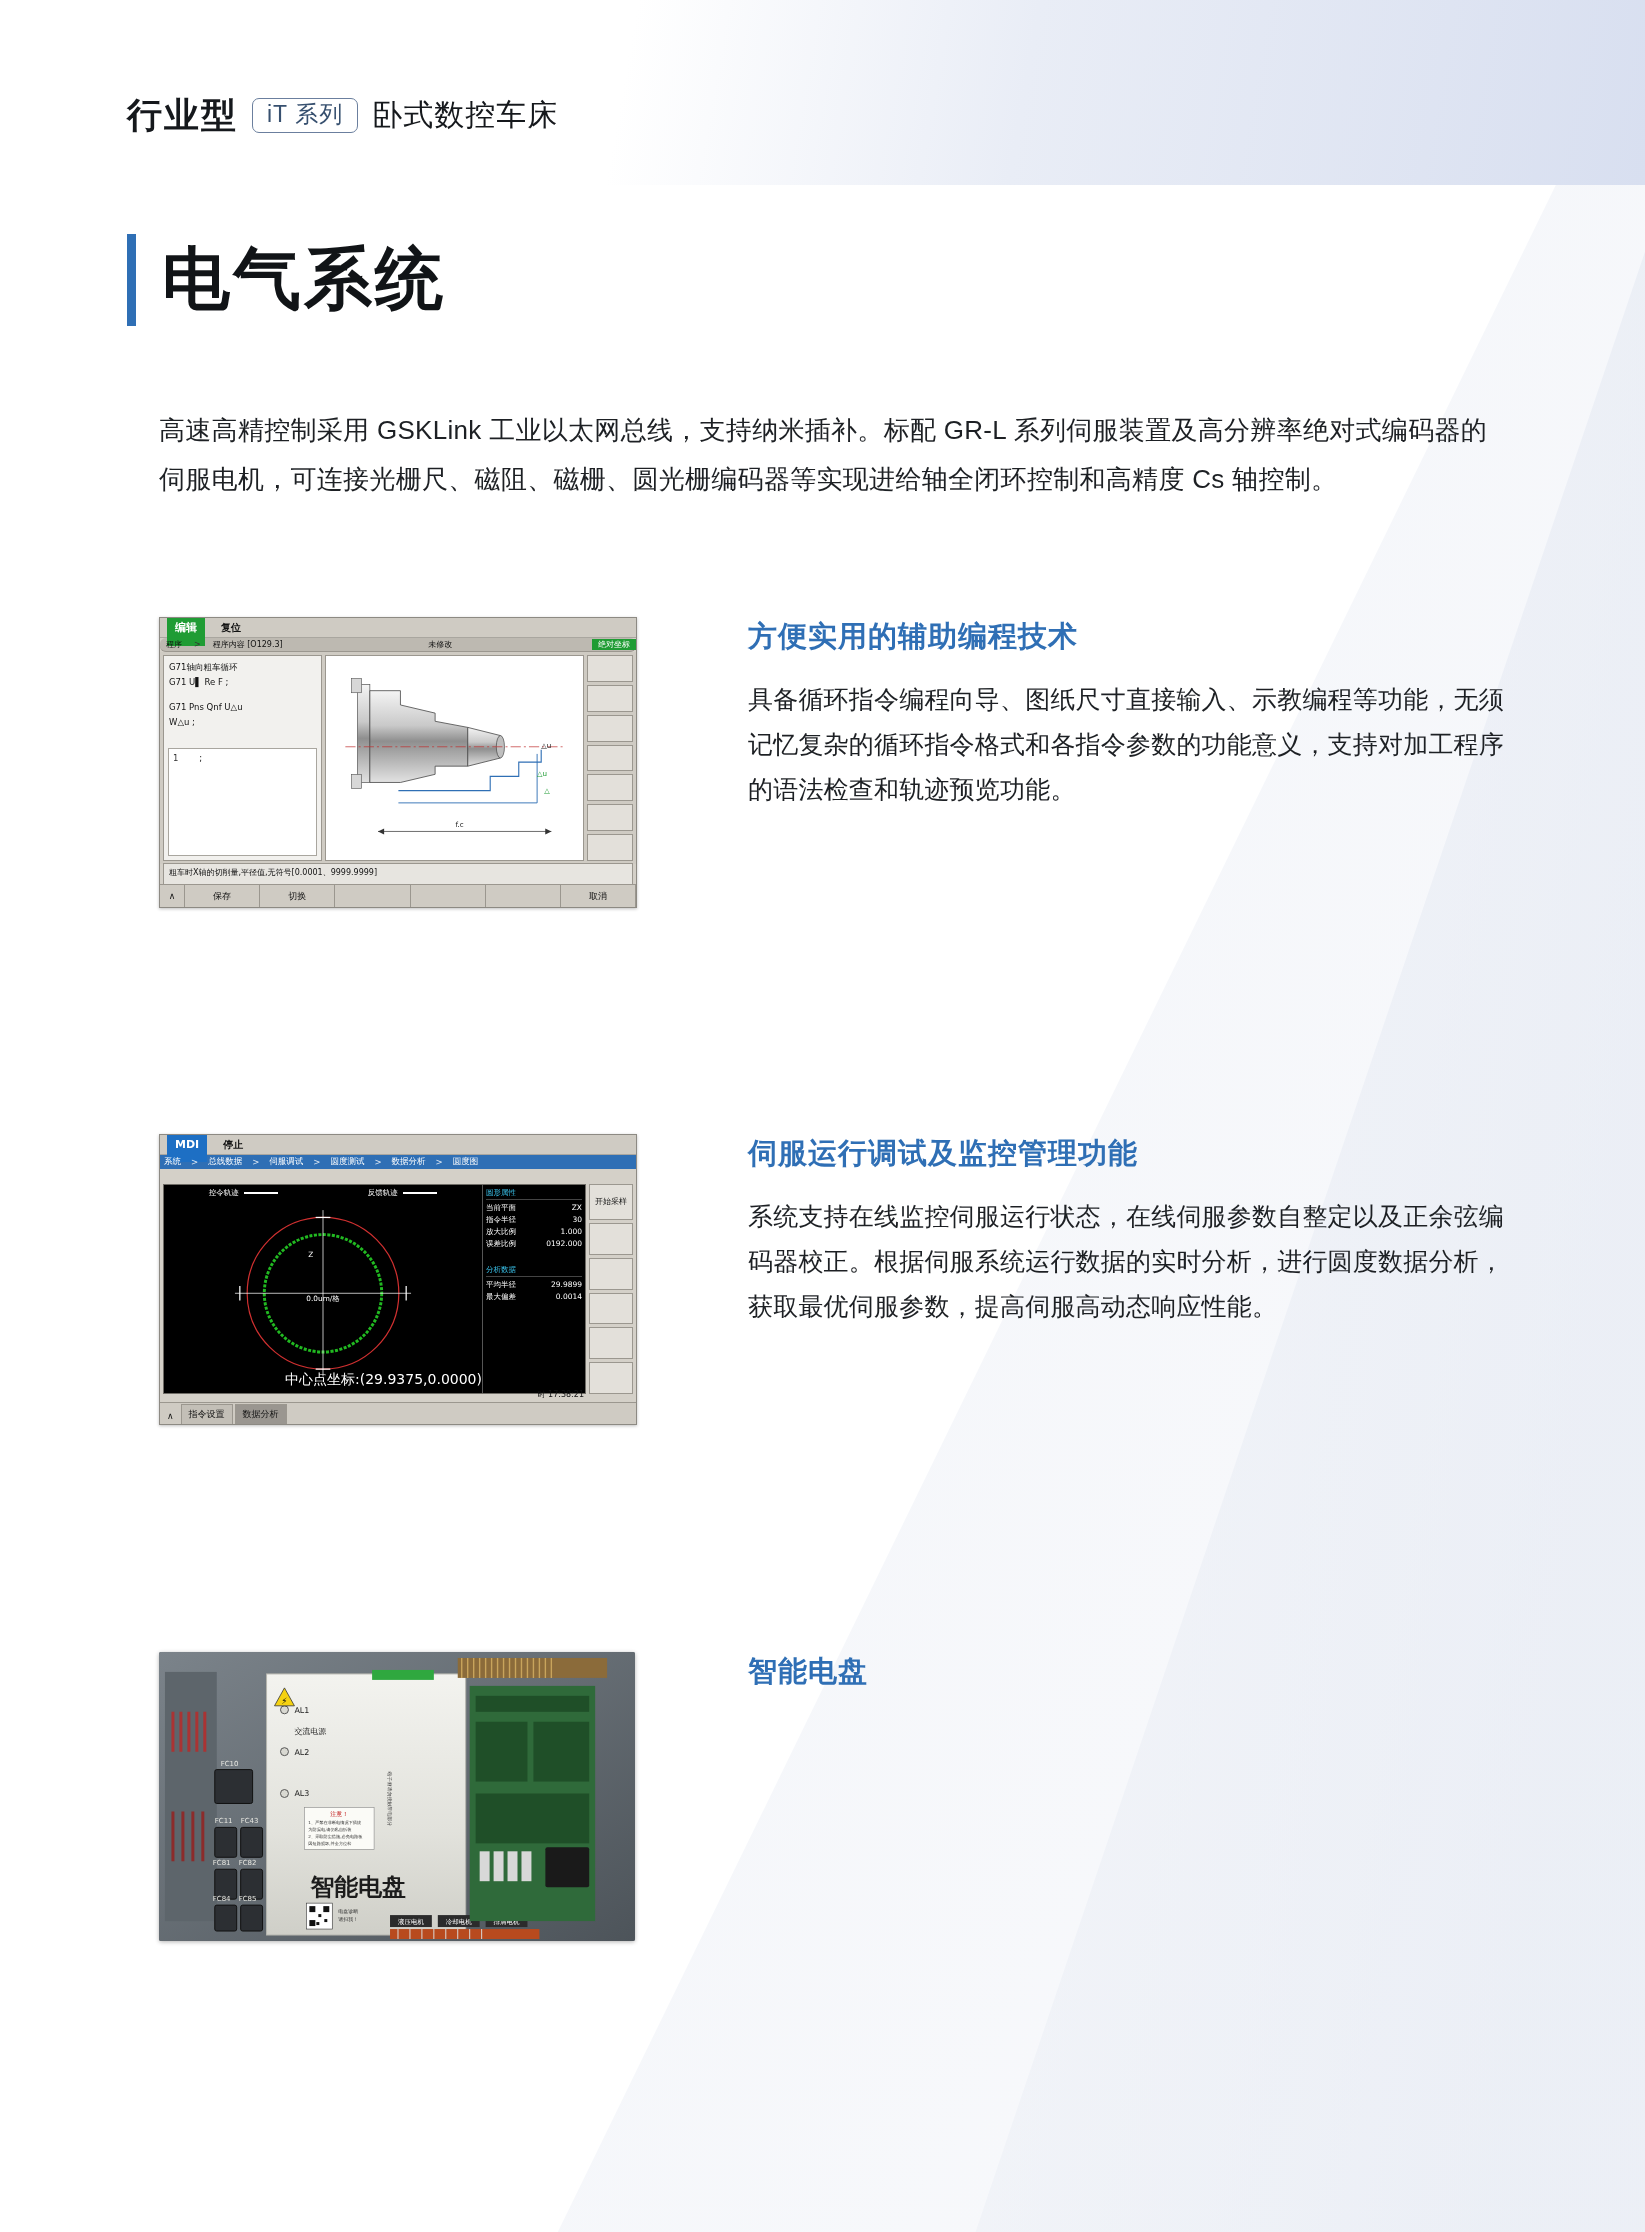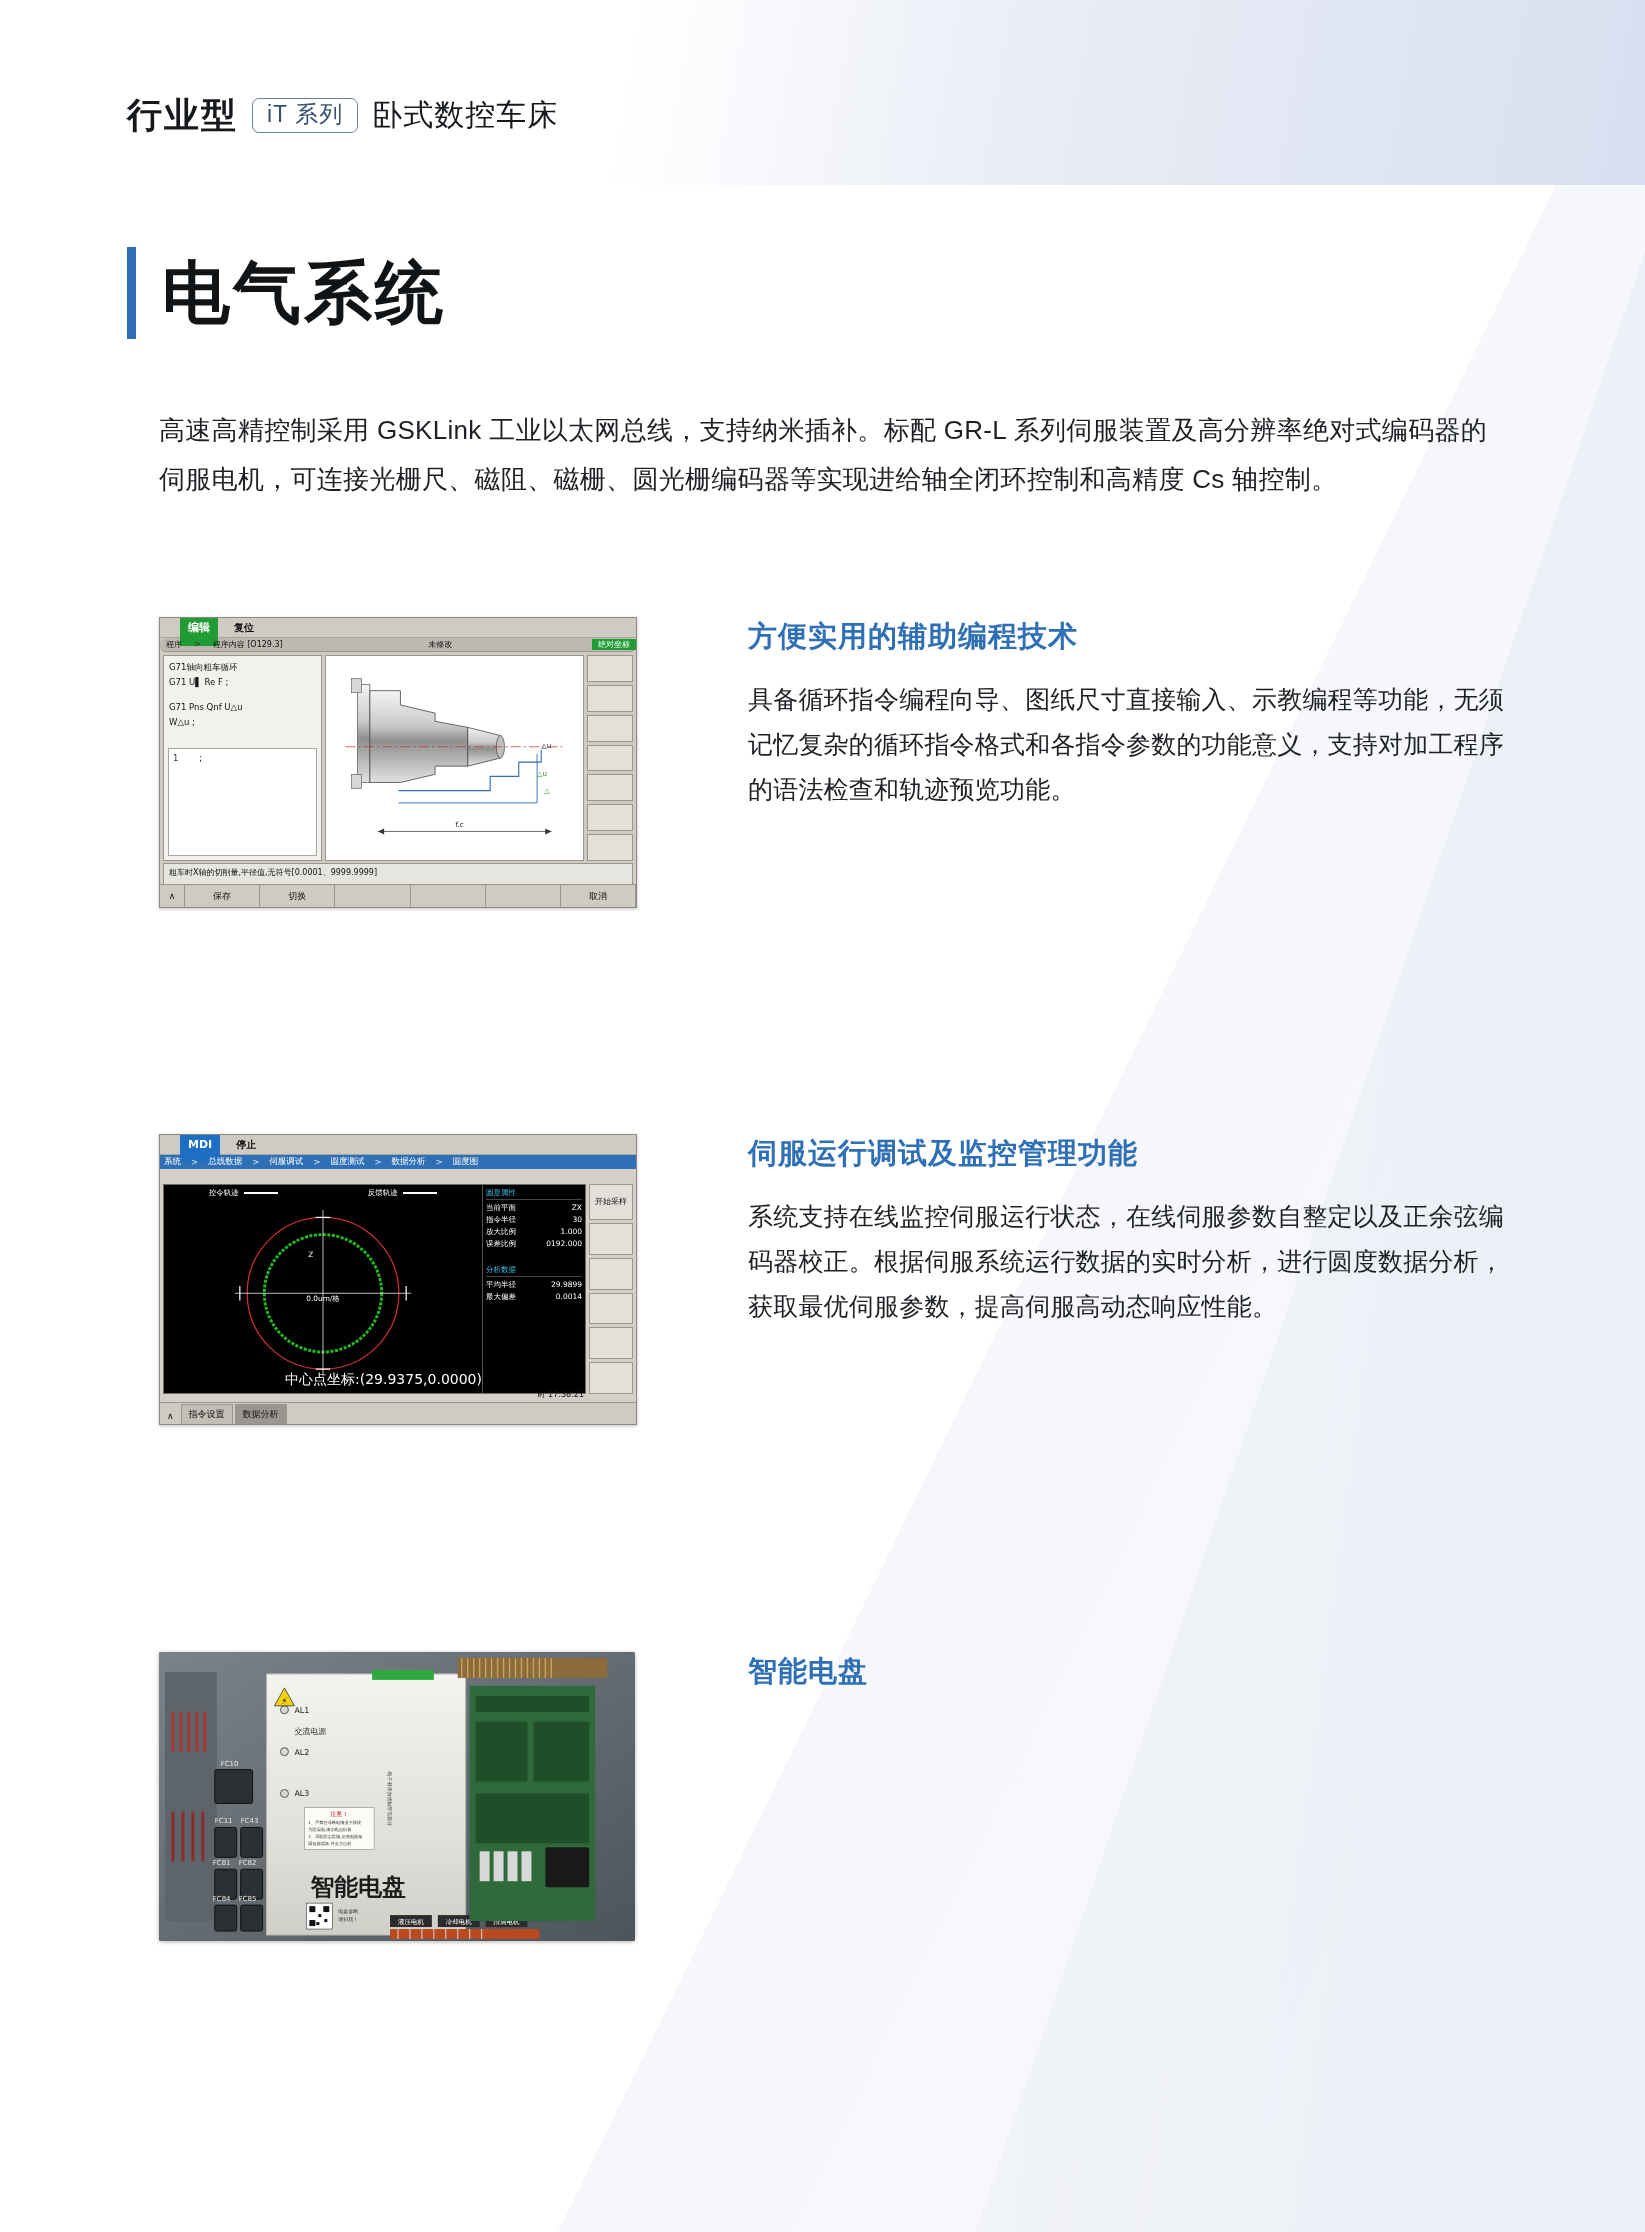--- a/index.html
+++ b/index.html
@@ -67,23 +67,22 @@
   .header-sub {
     font-size: 30px;
     color: #15181c;
     letter-spacing: 1px;
   }
 
   
   .title-wrap {
     position: absolute;
     left: 127px;
-    top: 247px;
-    display: flex;
-    align-items: center;
+    top: 234px;
+    display: flex;
     z-index: 2;
   }
   .title-bar {
     width: 9px;
     height: 92px;
     background: #2f6fb5;
     margin-right: 26px;
   }
   .title-text {
     font-size: 68px;
@@ -153,21 +152,21 @@
     display: flex;
     align-items: center;
     border-bottom: 1px solid #a9a69f;
   }
   .cnc-mode {
     background: #1f9c34;
     color: #fff;
     font-size: 11px;
     font-weight: bold;
     padding: 11px 8px;
-    margin-left: 20px;
+    margin-left: 7px;
   }
   .cnc-mode.blue {
     background: #1d6fc4;
   }
   .cnc-state {
     font-size: 10px;
     margin-left: 16px;
     color: #111;
     font-weight: bold;
   }

